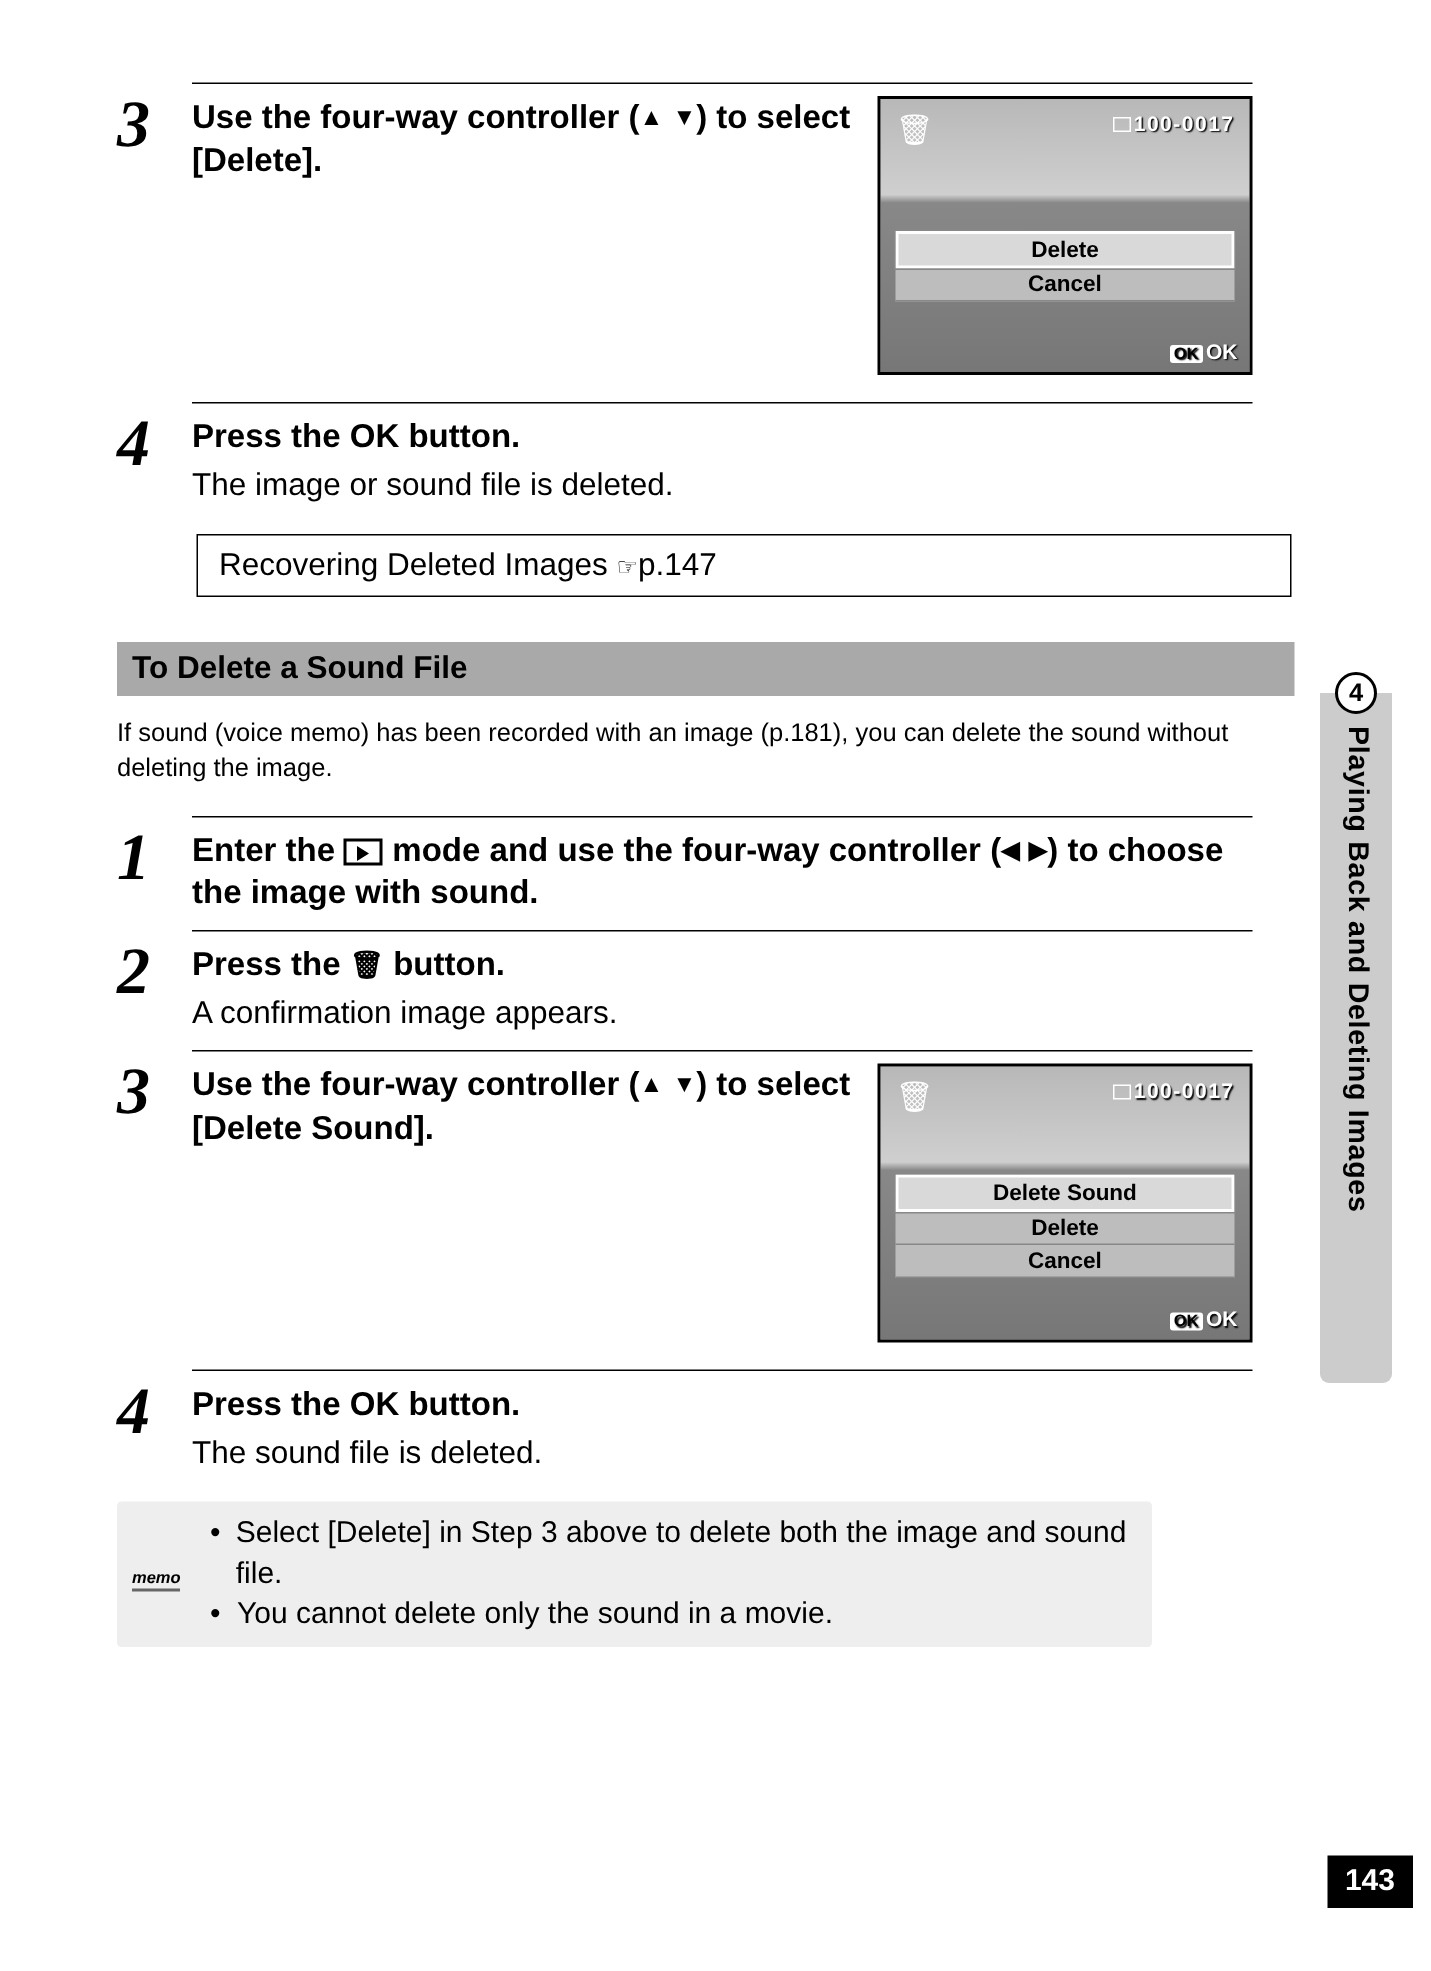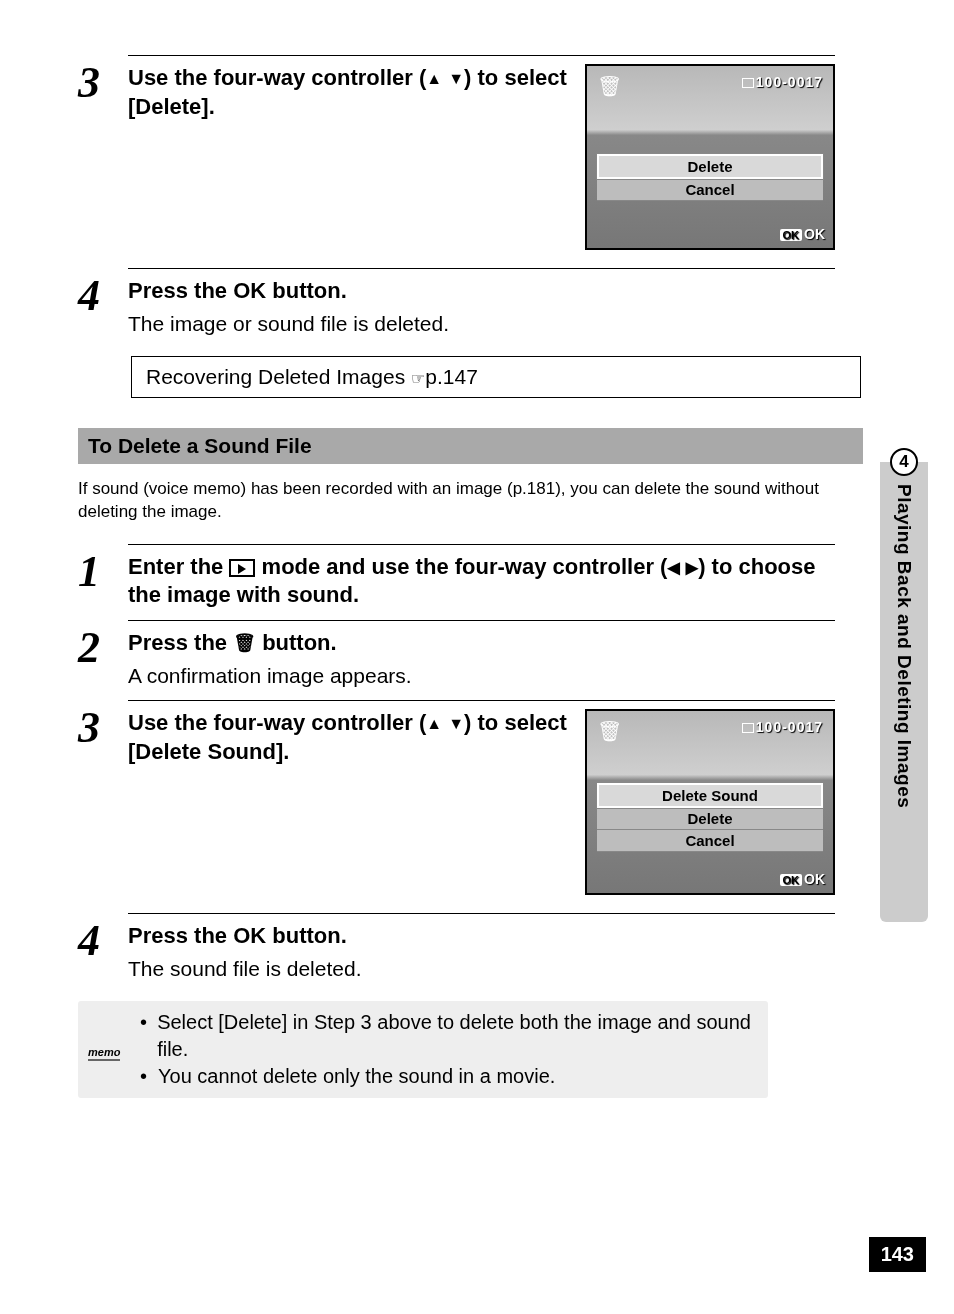--- a/index.html
+++ b/index.html
@@ -26,21 +26,21 @@
   .screenshot .ok { position: absolute; bottom: 6px; right: 8px; font-size: 14px; font-weight: bold; color: #fff; text-shadow: 1px 1px 1px #000; }
   .screenshot .ok .okbox { display: inline-block; background: #fff; color: #000; border-radius: 2px; padding: 0 3px; font-size: 11px; margin-right: 2px; }
   .screenshot .menu { position: absolute; left: 10px; right: 10px; top: 88px; }
   .screenshot.three .menu { top: 72px; }
   .screenshot .menu-item { background: #bdbdbd; color: #000; font-size: 15px; font-weight: bold; text-align: center; padding: 2px 0; border-bottom: 1px solid #888; }
   .screenshot .menu-item.sel { background: #d9d9d9; border: 2px solid #fff; outline: 1px solid #888; }
   .side-tab { position: absolute; right: 30px; top: 448px; width: 40px; display: flex; flex-direction: column; align-items: center; }
   .side-tab .circle { width: 28px; height: 28px; border: 2px solid #000; border-radius: 50%; display: flex; align-items: center; justify-content: center; font-size: 17px; font-weight: bold; background: #fff; }
   .side-tab .vtext { writing-mode: vertical-rl; font-size: 19px; font-weight: bold; margin-top: 8px; letter-spacing: 0.5px; }
   .side-tab .halfbg { position: absolute; top: 14px; left: -4px; right: -4px; height: 460px; background: #ccc; z-index: -1; border-radius: 0 0 6px 6px; }
-  .page-num { position: absolute; right: 28px; bottom: 42px; background: #000; color: #fff; font-size: 20px; font-weight: bold; padding: 6px 12px; }
+  .page-num { position: absolute; right: 12px; bottom: 42px; background: #000; color: #fff; font-size: 20px; font-weight: bold; padding: 6px 12px; }
   .arrow-tri { display: inline-block; font-size: 16px; vertical-align: middle; }
   .ok-word { font-weight: bold; }
   .play-box { display: inline-block; border: 2px solid #000; width: 26px; height: 18px; position: relative; vertical-align: middle; }
   .play-box::after { content: ""; position: absolute; left: 7px; top: 3px; border-left: 8px solid #000; border-top: 5px solid transparent; border-bottom: 5px solid transparent; }
   .trash-icon { display: inline-block; font-size: 18px; vertical-align: middle; }
   .pointer-icon { font-size: 16px; }
   .row { display: flex; align-items: flex-start; justify-content: space-between; }
   .row .text-col { flex: 1; }
 </style>
 </head>

